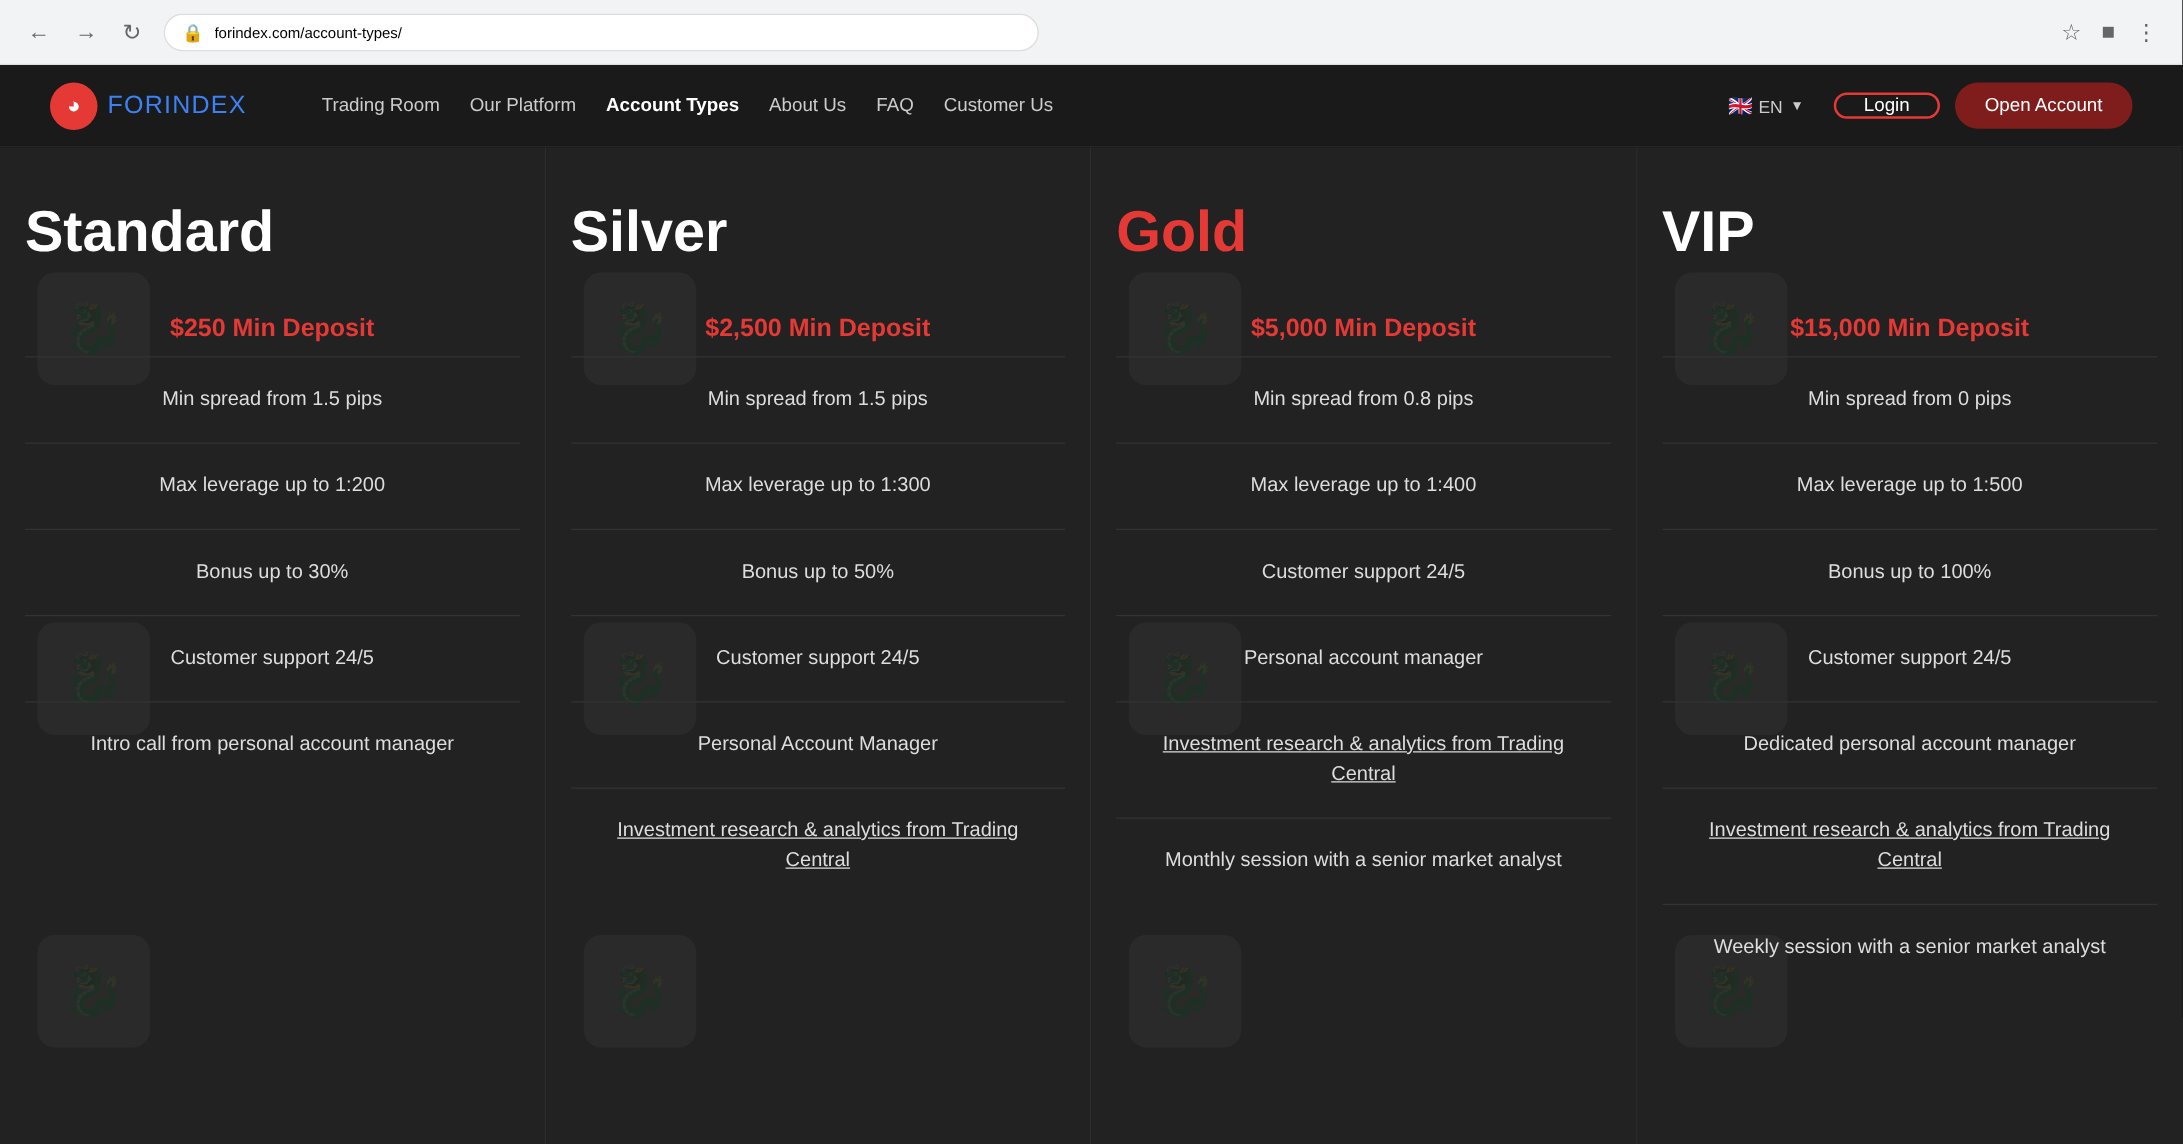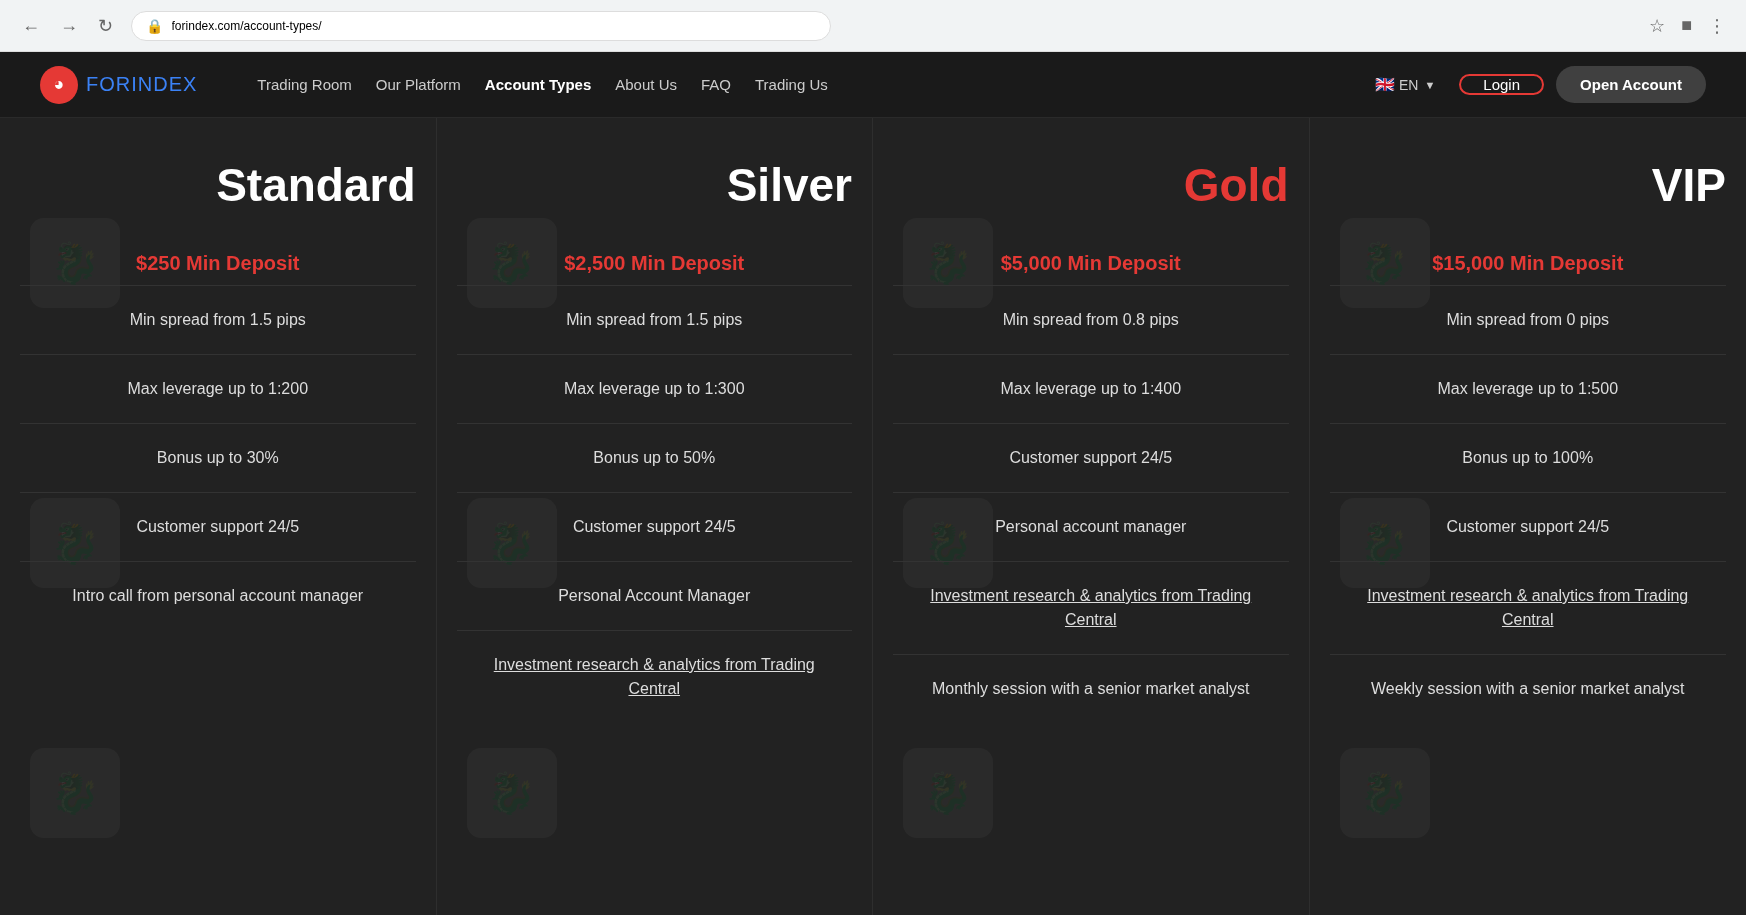--- a/index.html
+++ b/index.html
@@ -124,28 +124,28 @@
     .btn-login {
       border: 2px solid #e53935;
       color: #fff;
       background: transparent;
       padding: 0 22px;
       border-radius: 20px;
       font-size: 15px;
       cursor: pointer;
     }
     .btn-open {
-      background: #404040;
+      background: #7f1d1d;
       color: #fff;
       border: none;
       padding: 10px 24px;
       border-radius: 20px;
       font-size: 15px;
       cursor: pointer;
-      font-weight: bold;
+      font-weight: normal;
     }
 
     
     .main-content {
       background: #1a1a1a;
       min-height: 800px;
       overflow: hidden;
     }
 
     
@@ -166,21 +166,21 @@
       align-items: center;
     }
     .account-card:last-child { border-right: none; }
     .watermark-top-left { position: absolute; top: 100px; left: 30px; }
     .watermark-mid-left { position: absolute; top: 380px; left: 30px; }
     .watermark-bottom-left { position: absolute; bottom: 80px; left: 30px; }
 
     .card-header {
       width: 100%;
       padding: 40px 20px 20px;
-      text-align: right;
+      text-align: left;
       position: relative;
       z-index: 1;
     }
     .card-title {
       font-size: 46px;
       font-weight: bold;
       color: #fff;
     }
     .card-title.gold-text { color: #e53935; }
     
@@ -247,21 +247,21 @@
   <div class="logo">
     <div class="logo-icon">◕</div>
     <span class="logo-text">FORINDEX</span>
   </div>
   <div class="nav-links">
     <a>Trading Room</a>
     <a>Our Platform</a>
     <a class="active">Account Types</a>
     <a>About Us</a>
     <a>FAQ</a>
-    <a>Trading Us</a>
+    <a>Customer Us</a>
   </div>
   <div class="lang-selector">
     <span class="flag">🇬🇧</span>
     <span>EN</span>
     <span class="chevron">▼</span>
   </div>
   <div class="nav-buttons">
     <button class="btn-login">Login</button>
     <button class="btn-open">Open Account</button>
   </div>
@@ -349,18 +349,19 @@
         </div>
         <div class="card-header">
           <div class="card-title ">VIP</div>
         </div>
         <div class="card-deposit">$15,000 Min Deposit</div>
         <div class="card-features">
           <div class="feature-item">Min spread from 0 pips</div>
           <div class="feature-item">Max leverage up to 1:500</div>
           <div class="feature-item">Bonus up to 100%</div>
           <div class="feature-item">Customer support 24/5</div>
+          <div class="feature-item">Dedicated personal account manager</div>
           <div class="feature-item"><a href="#">Investment research &amp; analytics from Trading Central</a></div>
           <div class="feature-item">Weekly session with a senior market analyst</div>
         </div>
       </div>
     </div>
 </div>
 
 </body></html>

